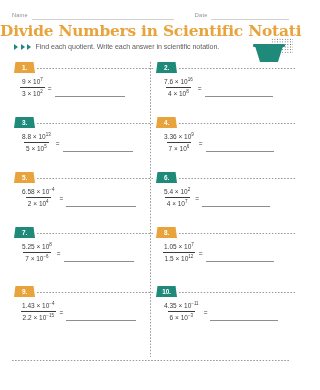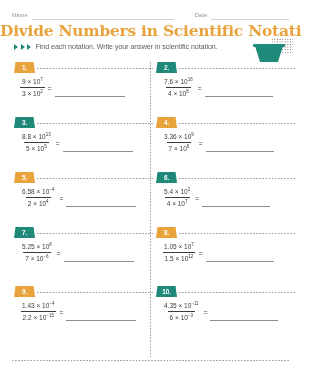--- a/index.html
+++ b/index.html
@@ -98,21 +98,21 @@
     <span class="nd-label">Date</span>
     <span class="nd-rule date"></span>
   </div>
 
   <div class="title">Divide Numbers in Scientific Notation #2</div>
 
   <div class="instr">
     <span class="tri"></span>
     <span class="tri"></span>
     <span class="tri"></span>
-    <span class="instr-text">Find each notation. Write your answer in scientific notation.</span>
+    <span class="instr-text">Find each quotient. Write each answer in scientific notation.</span>
   </div>
 
   <div class="basket-wrap">
     <div class="dots-pattern"></div>
     <div class="basket-rim"></div>
     <div class="basket"></div>
   </div>
 
   <div class="vdivider"></div>
 

